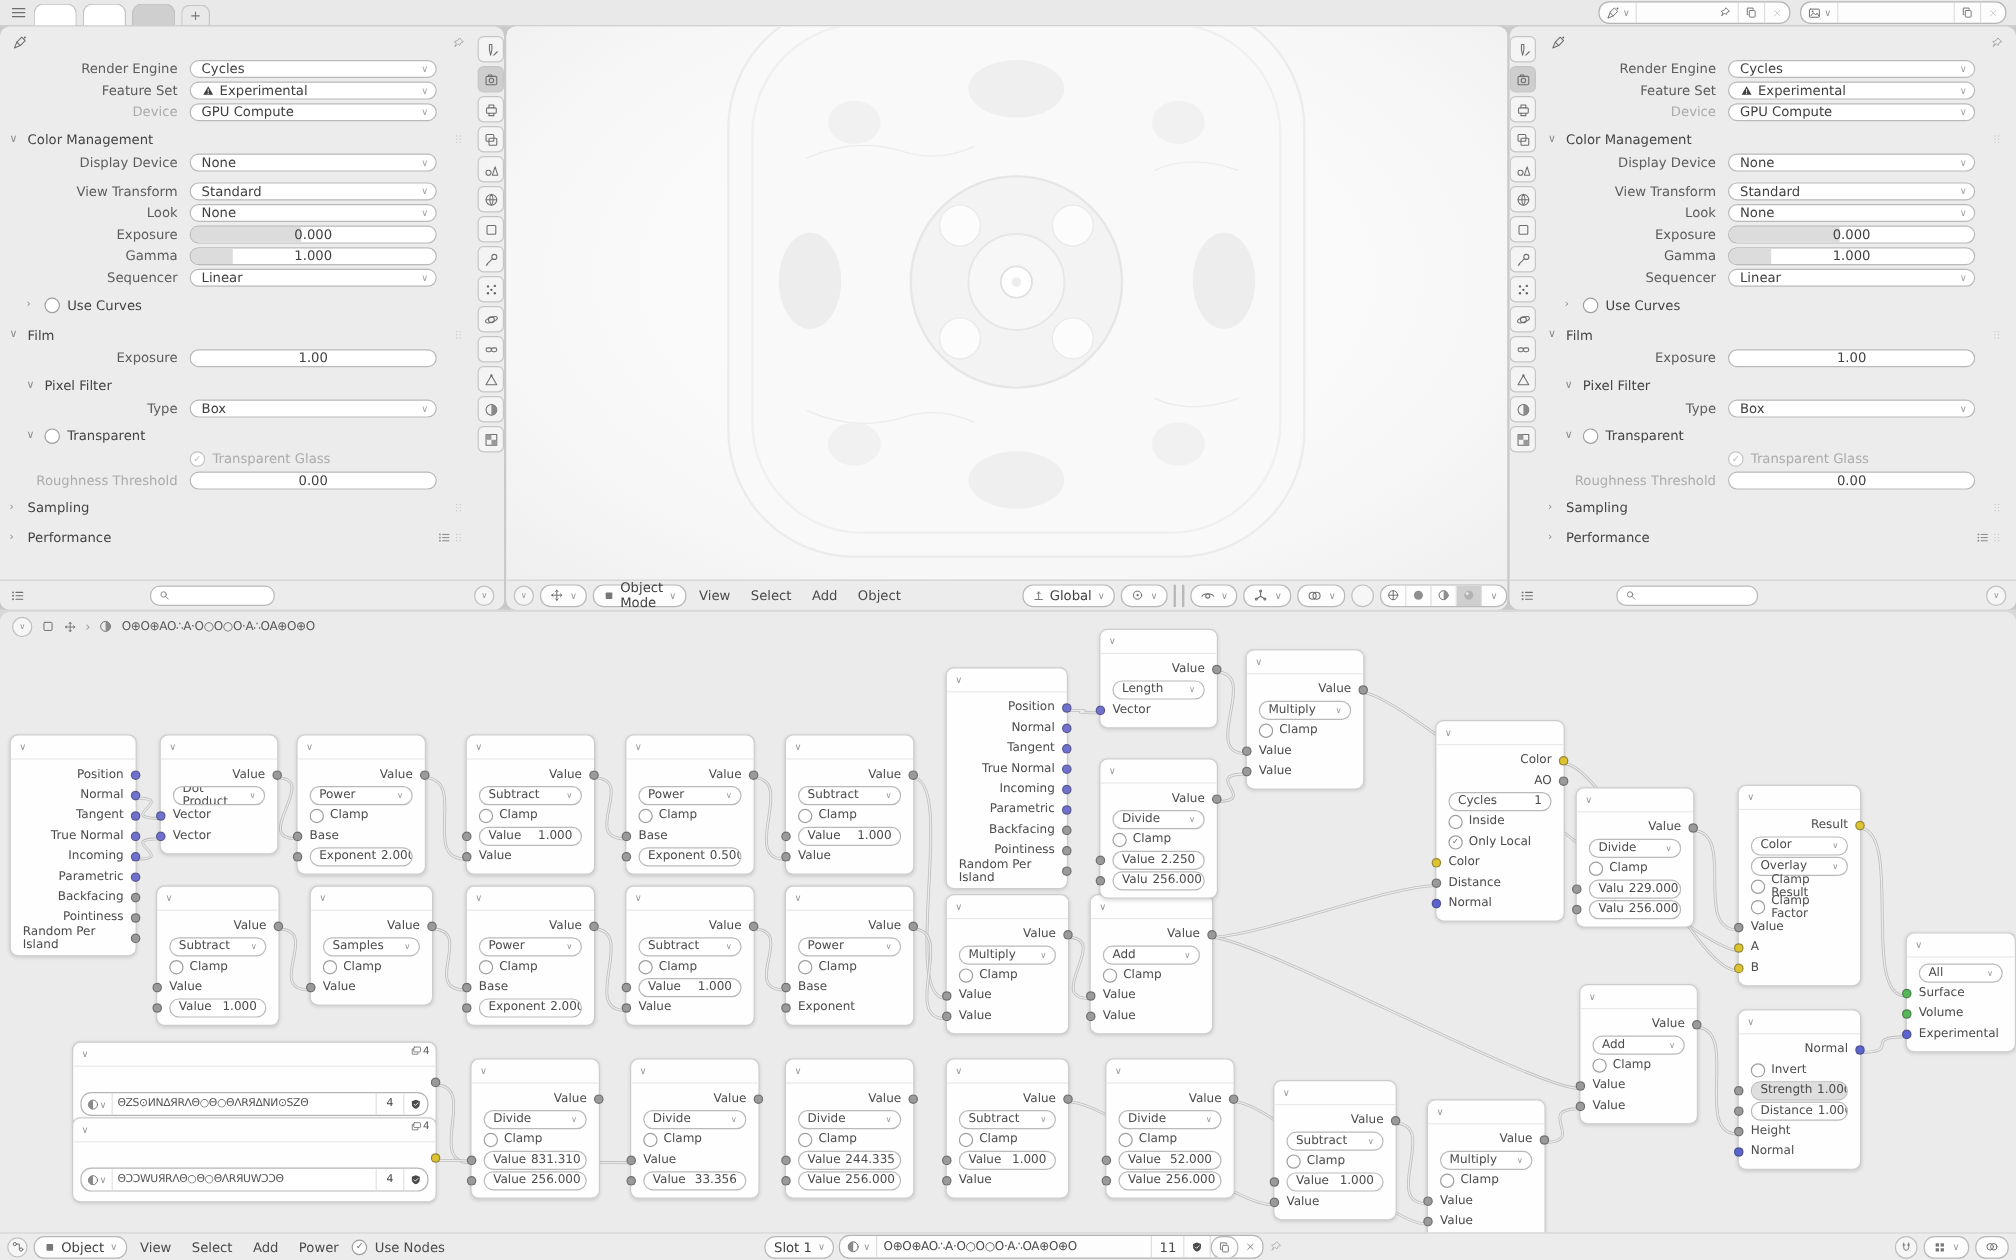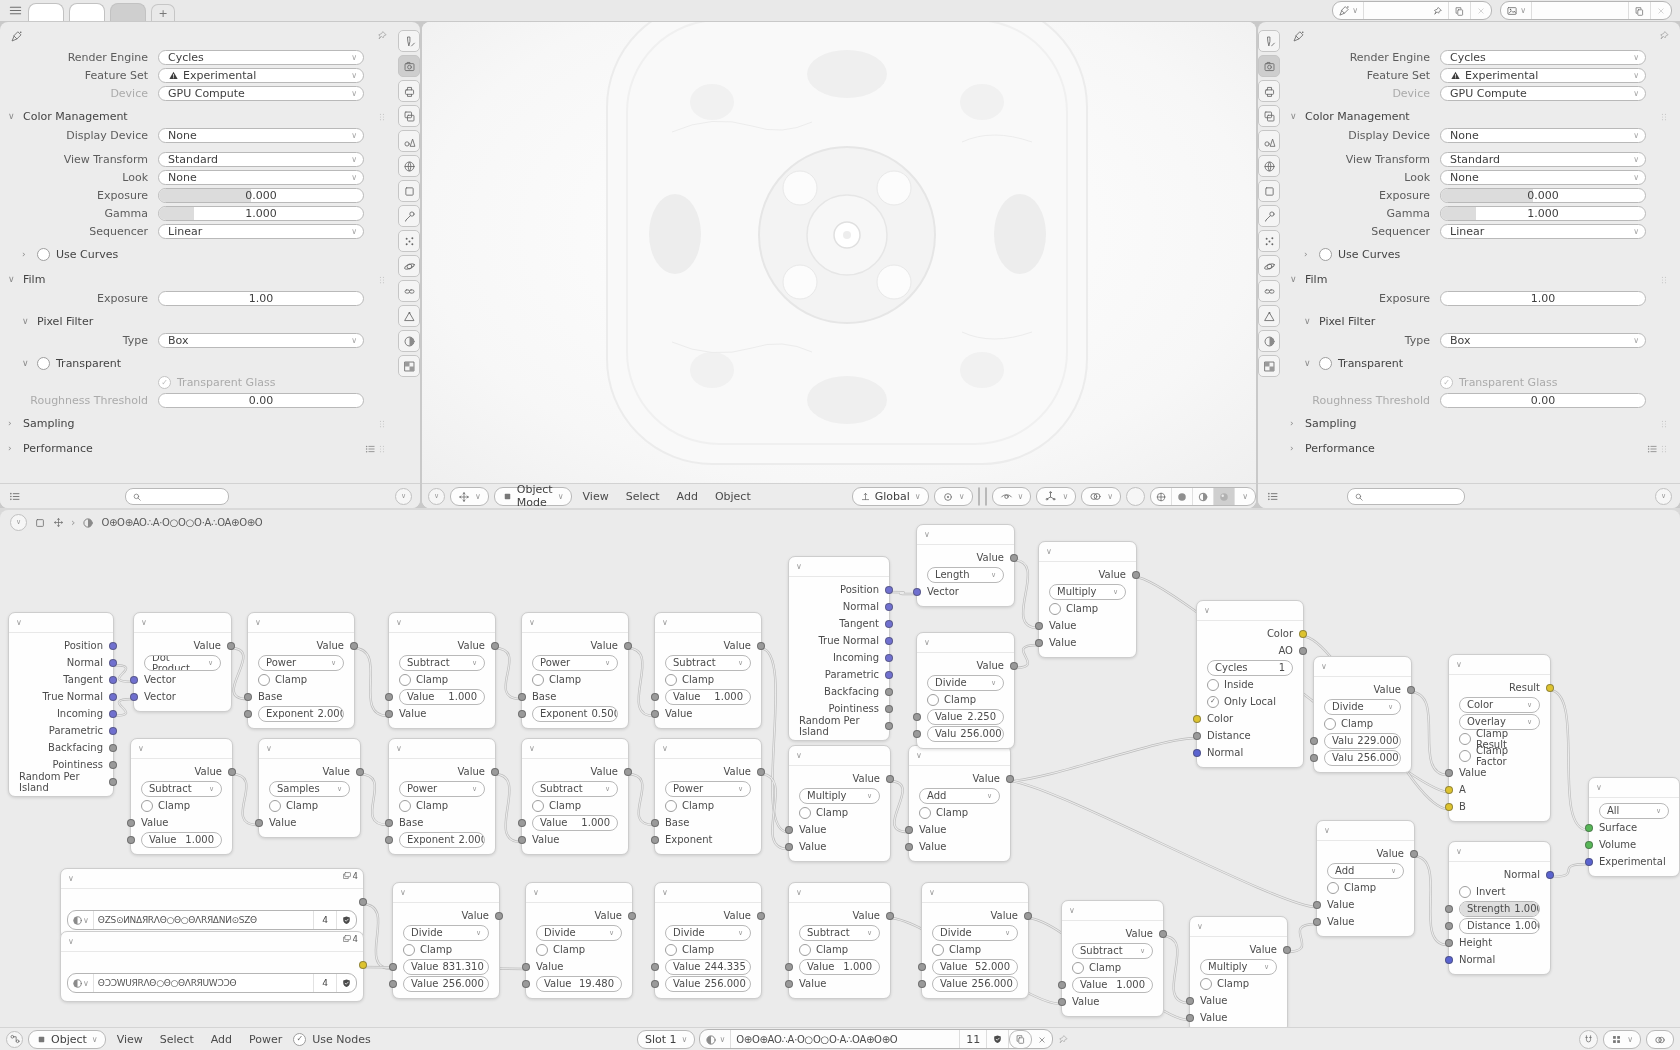--- a/index.html
+++ b/index.html
@@ -1896,21 +1896,21 @@
               <span>Clamp</span>
             </div>
             <div class="nrow">
               <i class="sock l" style="background:#9a9a9a"></i>
               <span>Value</span>
             </div>
             <div class="nrow">
               <i class="sock l" style="background:#9a9a9a"></i>
               <div class="nf">
                 <span class="nfl">Value</span>
-                <span class="nfv">19.480</span>
+                <span class="nfv">33.356</span>
               </div>
             </div>
           </div>
         </div>
         <div class="node" style="left: 654px; top: 372px; width: 106px;">
           <div class="nh">
             <span class="chevtxt">∨</span>
           </div>
           <div class="nbody">
             <div class="nrow out">

